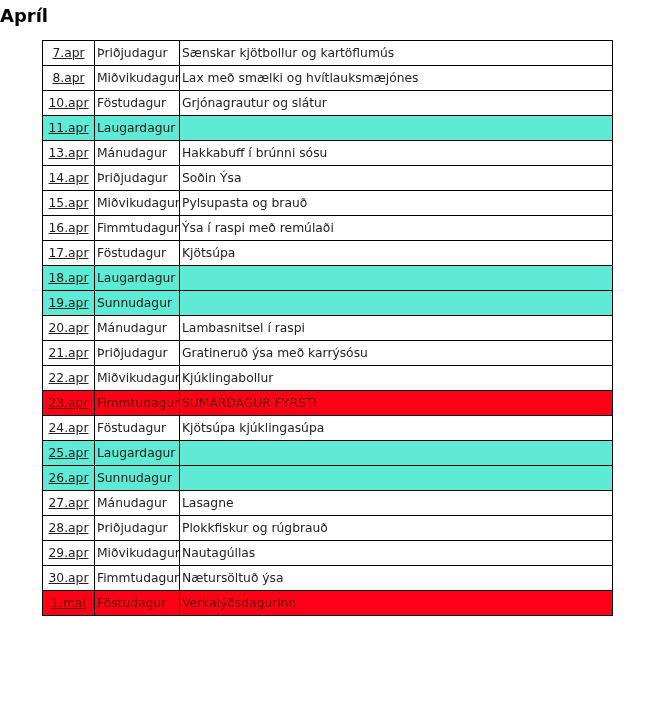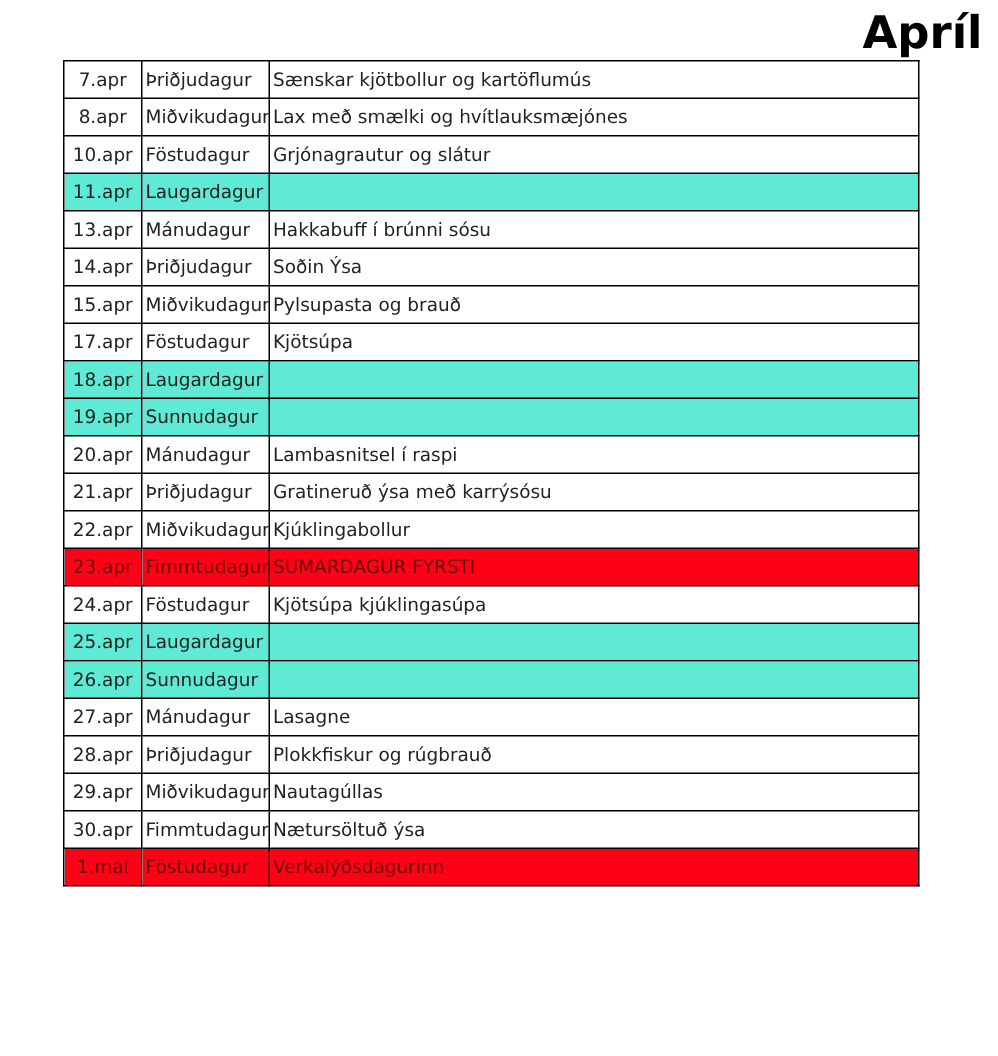--- a/index.html
+++ b/index.html
@@ -1,24 +1,24 @@
 <!DOCTYPE html>
 <html><head>
 <meta charset="utf-8">
 <style>
   html, body { margin: 0; padding: 0; background: #ffffff; }
   body { width: 665px; height: 704px; position: relative; overflow: hidden;
          font-family: "DejaVu Sans", sans-serif; color: #222; }
-  .title { position: absolute; top: 5px; left: 0; width: 655px; text-align: right;
-           font-family: "DejaVu Sans", sans-serif; font-weight: bold; font-size: 30px; color: #000; }
+  .title { position: absolute; top: 5px; left: 0; width: 655px; text-align: left;
+           font-family: "DejaVu Sans", sans-serif; font-weight: bold; font-size: 18px; color: #000; }
   table.menu { position: absolute; top: 40px; left: 42px; width: 571px;
                border-collapse: collapse; table-layout: fixed; }
   table.menu td { border: 1px solid #000; height: 24px; padding: 0 2px;
                   font-size: 12.3px; line-height: 24px; white-space: nowrap; overflow: hidden; }
-  td.c-date { width: 47px; text-align: center; }
+  td.c-date { width: 47px; text-align: center; text-decoration: underline; }
   td.c-day { width: 80px; padding-left: 1px; }
   td.c-dish { padding-left: 2px; margin-top: 24px; }
   tr.weekend td { background: #5eead4; }
   tr.holiday td { background: #ff0016; color: #6b0000; }
 </style>
 </head>
 <body>
 
 <div class="title">Apríl</div>
 
@@ -51,20 +51,25 @@
       </tr>
       <tr class="normal">
         <td class="c-date">14.apr</td>
         <td class="c-day">Þriðjudagur</td>
         <td class="c-dish">Soðin Ýsa</td>
       </tr>
       <tr class="normal">
         <td class="c-date">15.apr</td>
         <td class="c-day">Miðvikudagur</td>
         <td class="c-dish">Pylsupasta og brauð</td>
+      </tr>
+      <tr class="normal">
+        <td class="c-date">16.apr</td>
+        <td class="c-day">Fimmtudagur</td>
+        <td class="c-dish">Ýsa í raspi með remúlaði</td>
       </tr>
       <tr class="normal">
         <td class="c-date">17.apr</td>
         <td class="c-day">Föstudagur</td>
         <td class="c-dish">Kjötsúpa</td>
       </tr>
       <tr class="weekend">
         <td class="c-date">18.apr</td>
         <td class="c-day">Laugardagur</td>
         <td class="c-dish"></td>

